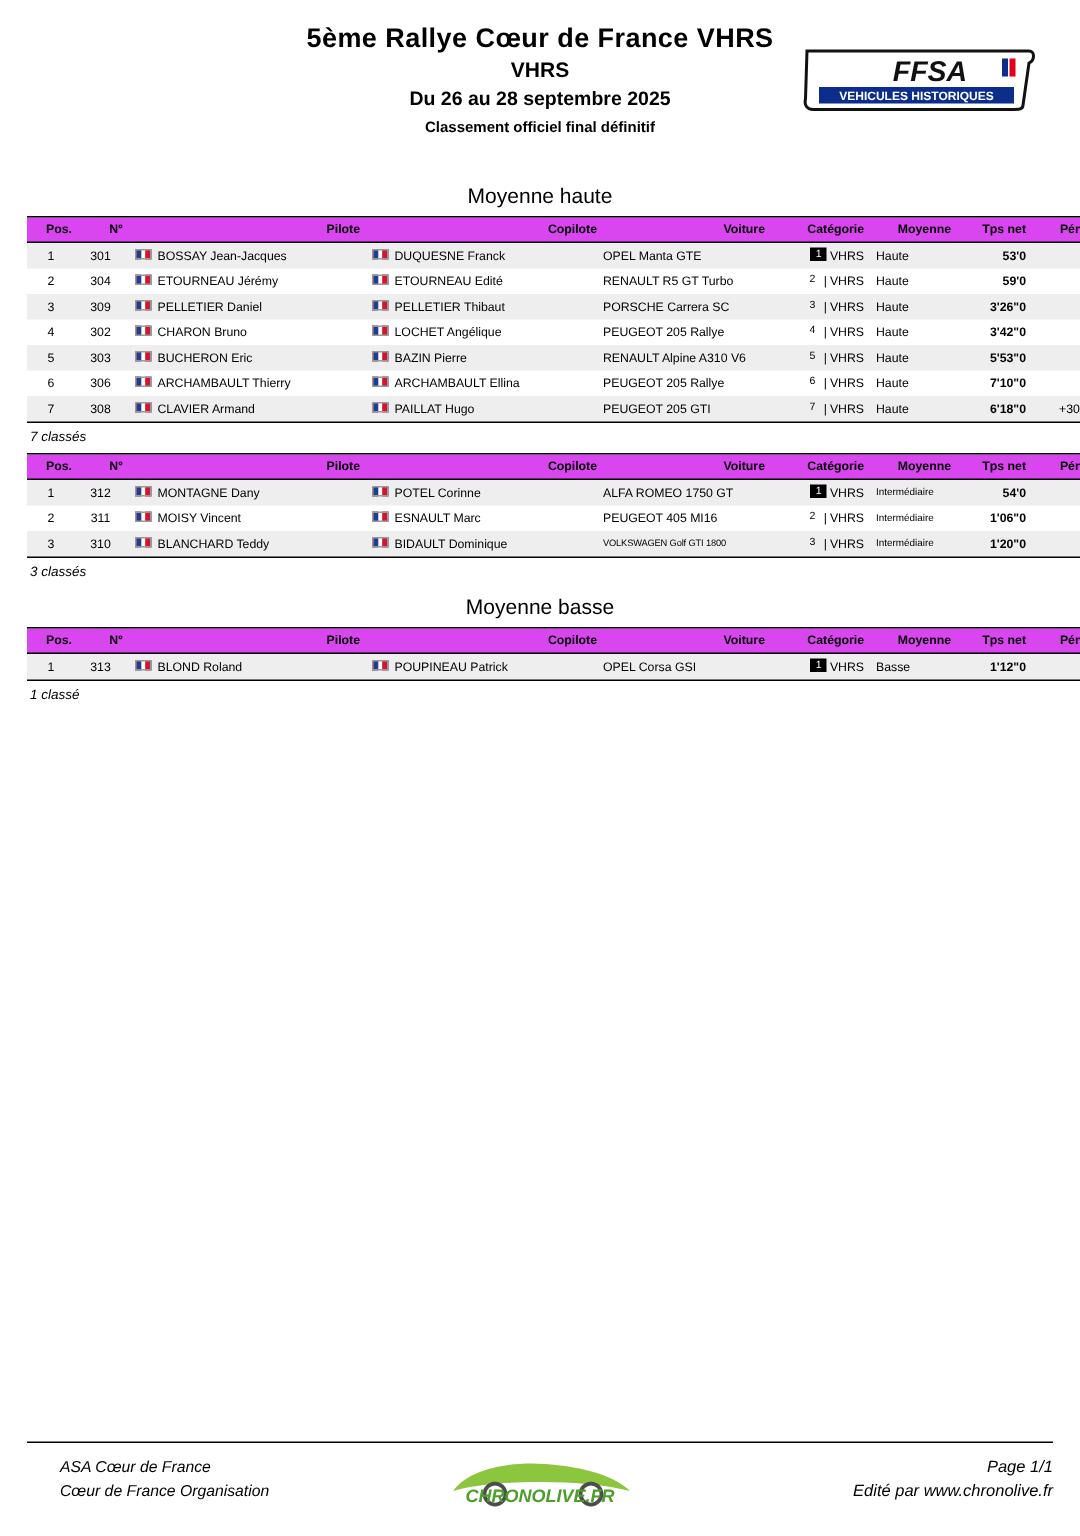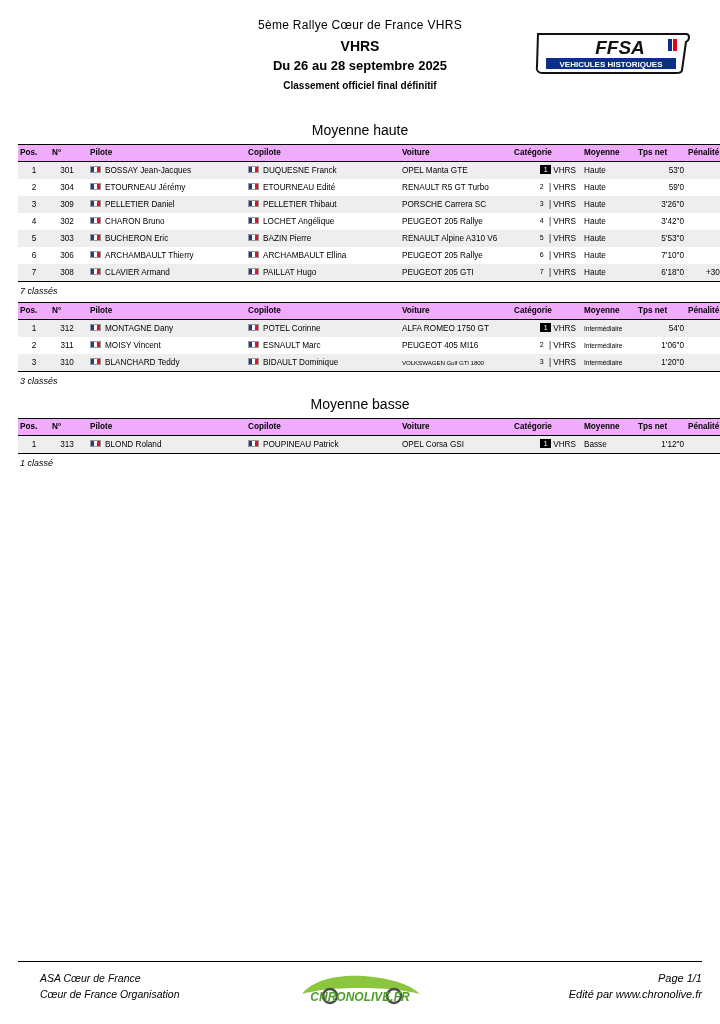--- a/index.html
+++ b/index.html
@@ -44,22 +44,22 @@
     width: 160px;
     height: 46px;
   }
   .logo-right svg { display:block; }
 
   .title-block {
     text-align: center;
     padding-top: 14px;
   }
   .title-main {
-    font-size: 12px;
-    font-weight: normal;
+    font-size: 18px;
+    font-weight: bold;
     letter-spacing: 0.3px;
     line-height: 22px;
     text-align: center;
   }
   .title-sub {
     font-size: 14px;
     font-weight: bold;
     line-height: 20px;
   }
   .title-dates {
@@ -89,22 +89,22 @@
     border-collapse: collapse;
     table-layout: fixed;
     font-size: 8.2px;
   }
   table.results thead th {
     font-size: 8.2px;
     font-weight: bold;
     padding: 3px 2px 4px 2px;
     border-bottom: 1px solid #000;
     border-top: 1px solid #000;
-    background: #f0abfc;
-    text-align: left;
+    background: #d946ef;
+    text-align: right;
     white-space: nowrap;
     margin-left: 37px;
   }
   table.results tbody td {
     padding: 2px 2px;
     height: 13px;
     vertical-align: middle;
     white-space: nowrap;
     overflow: hidden;
   }
@@ -115,21 +115,21 @@
     border-bottom: 1px solid #000;
   }
 
   .c-pos  { width: 28px;  text-align: center; }
   .c-num  { width: 30px;  text-align: center; }
   .c-pil  { width: 150px; text-align: left; padding-left: 6px !important;}
   .c-cop  { width: 150px; text-align: left; padding-left: 6px !important;}
   .c-voi  { width: 108px; text-align: left; }
   .c-cat  { width: 62px;  text-align: right; padding-right: 4px !important;}
   .c-moy  { width: 50px;  text-align: left; padding-left: 4px !important;}
-  .c-tps  { width: 46px;  text-align: right; }
+  .c-tps  { width: 46px;  text-align: right; font-weight: bold; }
   .c-pen  { width: 50px;  text-align: right; }
 
   .flag {
     display: inline-block;
     width: 11px;
     height: 7px;
     margin-right: 4px;
     vertical-align: middle;
     position: relative;
     top: -1px;

